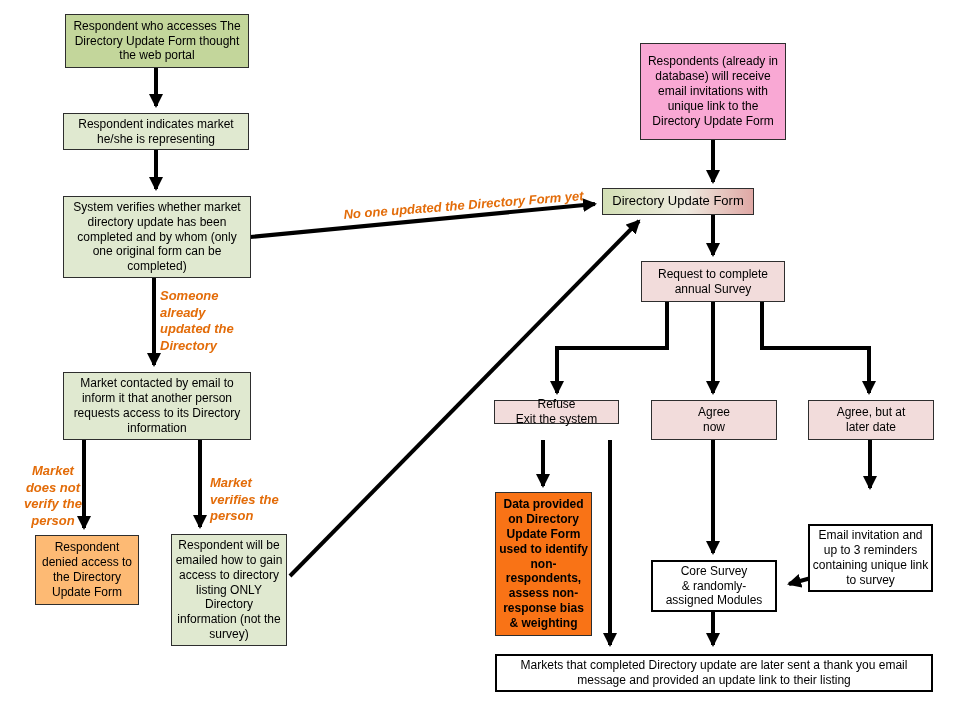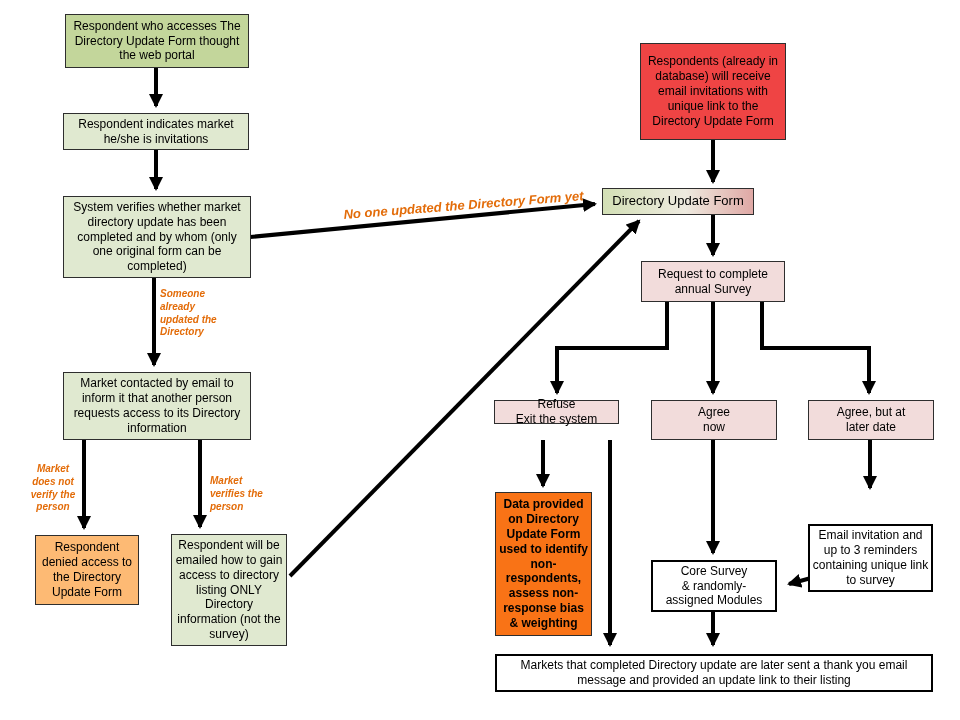--- a/index.html
+++ b/index.html
@@ -9,32 +9,32 @@
   }
   #wires { position:absolute; left:0; top:0; width:960px; height:720px; }
   .node {
     position:absolute; box-sizing:border-box; display:flex;
     align-items:center; justify-content:center; text-align:center;
     white-space:pre-line; font-size:12px; line-height:1.24;
     border:1.6px solid #2e2e2e; padding:2px; z-index:2;
   }
   .green-med  { background:#c3d69b; }
   .green-pale { background:#e0e9d0; }
-  .pink-med   { background:#ef4444;text-align:center; }
+  .pink-med   { background:#f9a8d4;text-align:center; }
   .pink-pale  { background:#f2dcdb; }
   .gray-med   { background:#fdba74; }
   .gray-pale  { background:#f97316;font-weight:bold; }
   .white-box  { background:#ffffff; border:2px solid #000; }
   .gradient-box {
     background:linear-gradient(to right,#d3e0b6 0%,#eeeadf 55%,#dfa8a5 100%);
     font-size:13px;
   }
   .edge-label {
     position:absolute; color:#e36c09; font-weight:bold; font-style:italic;
-    font-size:10px; line-height:1.28; white-space:pre-line; z-index:3;
+    font-size:13px; line-height:1.28; white-space:pre-line; z-index:3;
   }
   .edge-label.rot {
     font-size:13px; transform:rotate(-4.5deg); transform-origin:0 0;
     white-space:nowrap;
   }
   .edge-label.ctr { text-align:center; }
 </style>
 </head>
 <body>
 
@@ -63,21 +63,21 @@
       <path d="M610,440 L610,645" marker-end="url(#ah)"></path>
       <path d="M713,440 L713,553" marker-end="url(#ah)"></path>
       <path d="M713,612 L713,645" marker-end="url(#ah)"></path>
       <path d="M870,440 L870,488" marker-end="url(#ah)"></path>
       <path d="M870,562 L789,584" marker-end="url(#ah)"></path>
     </g>
   </svg>
 
   <div class="node green-med" style="left:65px;top:14px;width:184px;height:54px">Respondent who accesses The Directory Update Form thought the web portal</div>
 
-  <div class="node green-pale" style="left:63px;top:113px;width:186px;height:37px">Respondent indicates market he/she is invitations</div>
+  <div class="node green-pale" style="left:63px;top:113px;width:186px;height:37px">Respondent indicates market he/she is representing</div>
 
   <div class="node green-pale" style="left:63px;top:196px;width:188px;height:82px">System verifies whether market directory update has been completed and by whom (only one original form can be completed)</div>
 
   <div class="node green-pale" style="left:63px;top:372px;width:188px;height:68px">Market contacted by email to inform it that another person requests access to its Directory information</div>
 
   <div class="node gray-med" style="left:35px;top:535px;width:104px;height:70px">Respondent denied access to the Directory Update Form</div>
 
   <div class="node green-pale" style="left:171px;top:534px;width:116px;height:112px">Respondent will be emailed how to gain access to directory listing ONLY Directory information (not the survey)</div>
 
   <div class="node pink-med" style="left:640px;top:43px;width:146px;height:97px">Respondents (already in database) will receive email invitations with unique link to the Directory Update Form</div>

